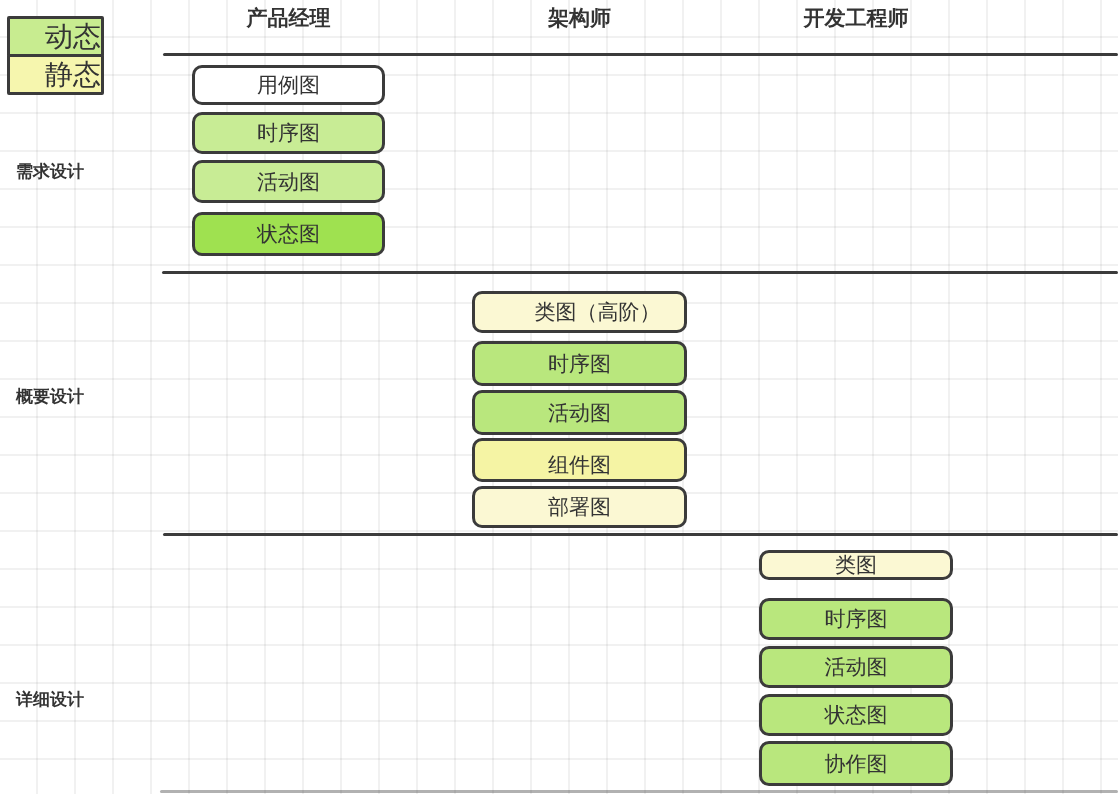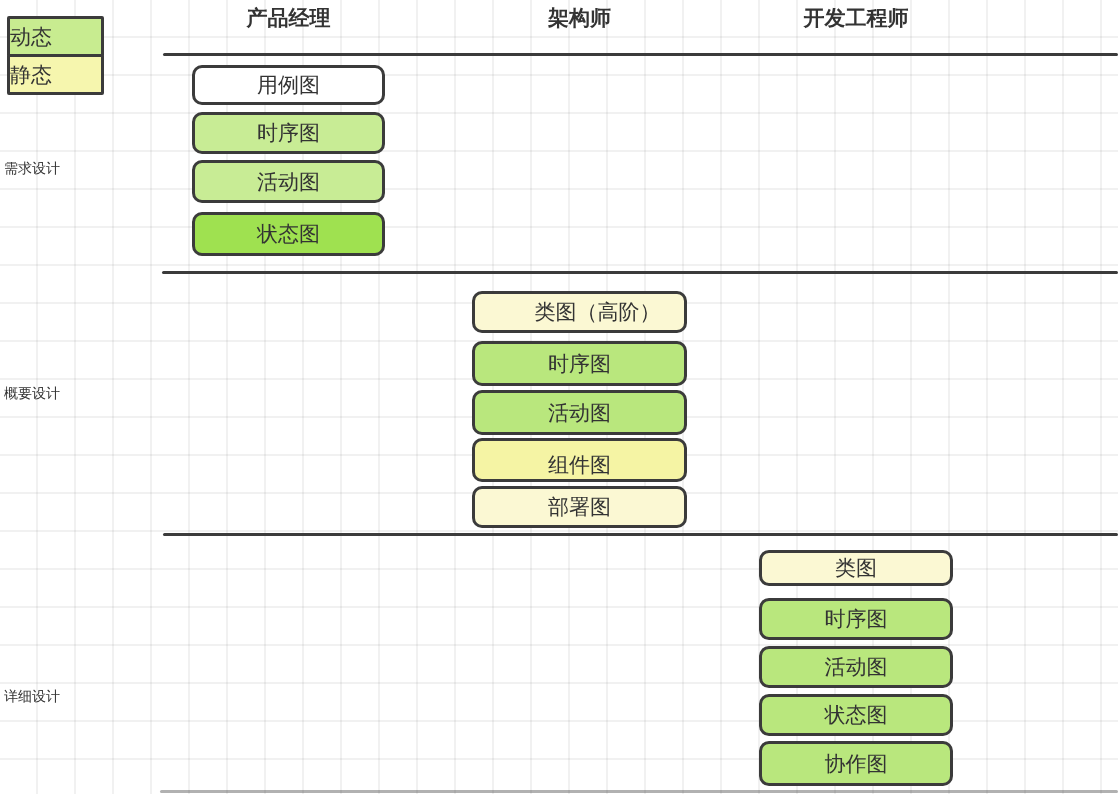--- a/index.html
+++ b/index.html
@@ -20,39 +20,39 @@
     background-size: 38px 38px;
     background-position: -2px -2px;
   }
 
   
   .legend { position: absolute; left: 7px; top: 16px; width: 97px; }
   .legend-item {
     height: 41px;
     border: 3px solid #3b3b3b;
     border-radius: 2px;
-    display: flex; align-items: center; justify-content: flex-start;
-    font-size: 21px;
+    display: flex; align-items: center; justify-content: flex-end;
+    font-size: 28px;
   }
   .legend-item + .legend-item { margin-top: -3px; }
 
   
   .col-header {
     position: absolute; top: 4px; height: 28px;
     display: flex; align-items: center; justify-content: center;
     font-size: 21px; font-weight: bold;
   }
   .col-header.c1 { left: 192px; width: 193px; }
   .col-header.c2 { left: 472px; width: 215px; }
   .col-header.c3 { left: 759px; width: 194px; }
 
   
   .row-label {
-    position: absolute; left: 4px;
-    font-size: 14px; font-weight: normal;
+    position: absolute; left: 16px;
+    font-size: 17px; font-weight: bold;
   }
   .row-label.r1 { top: 160px; }
   .row-label.r2 { top: 385px; }
   .row-label.r3 { top: 688px; }
 
   
   .hline { position: absolute; height: 3px; background: #3b3b3b; border-radius: 2px; }
   .hline.l0 { top: 53px;  left: 163px; width: 955px; }
   .hline.l1 { top: 271px; left: 162px; width: 956px; }
   .hline.l2 { top: 533px; left: 163px; width: 955px; }
@@ -75,21 +75,21 @@
   .s1.b3 { top: 212px; height: 44px; }
   
   .s2 { left: 472px; width: 215px; }
   .s2.b0 { top: 291px; height: 42px; padding-left: 36px; }
   .s2.b1 { top: 341px; height: 45px; }
   .s2.b2 { top: 390px; height: 45px; }
   .s2.b3 { top: 438px; height: 44px; align-items: flex-end; }
   .s2.b4 { top: 486px; height: 42px; }
   
   .s3 { left: 759px; width: 194px; }
-  .s3.b0 { top: 550px; height: 36px; }
+  .s3.b0 { top: 550px; height: 30px; }
   .s3.b1 { top: 598px; height: 42px; }
   .s3.b2 { top: 646px; height: 42px; }
   .s3.b3 { top: 694px; height: 42px; }
   .s3.b4 { top: 741px; height: 45px; }
 </style>
 </head>
 <body>
 
 <div class="canvas">
 

